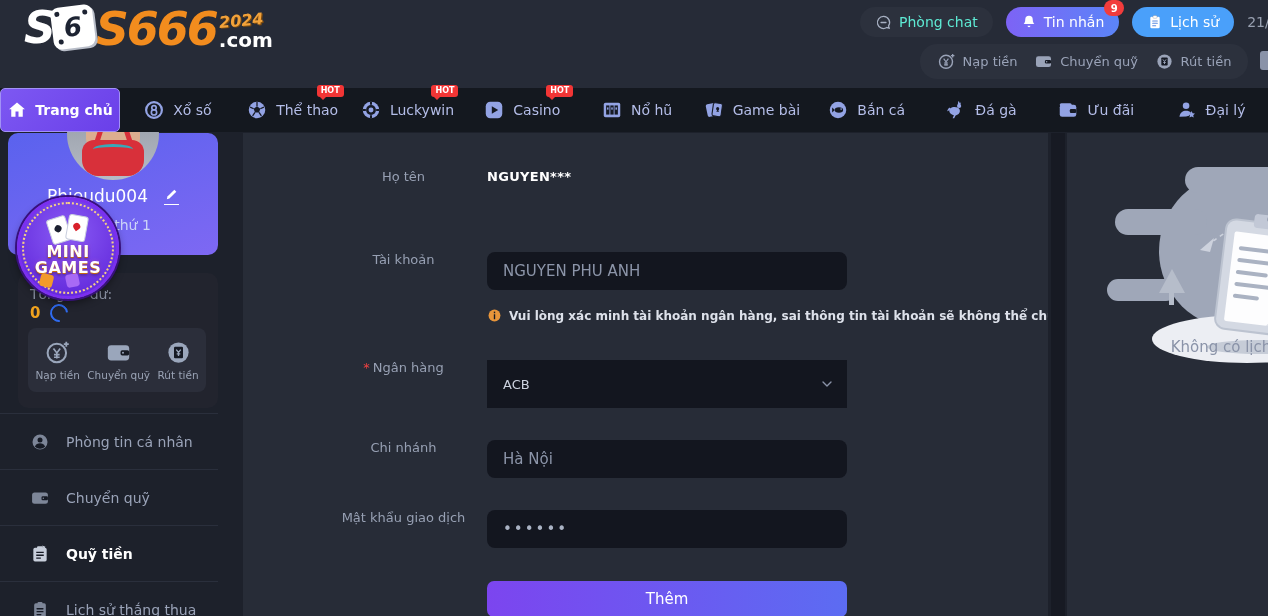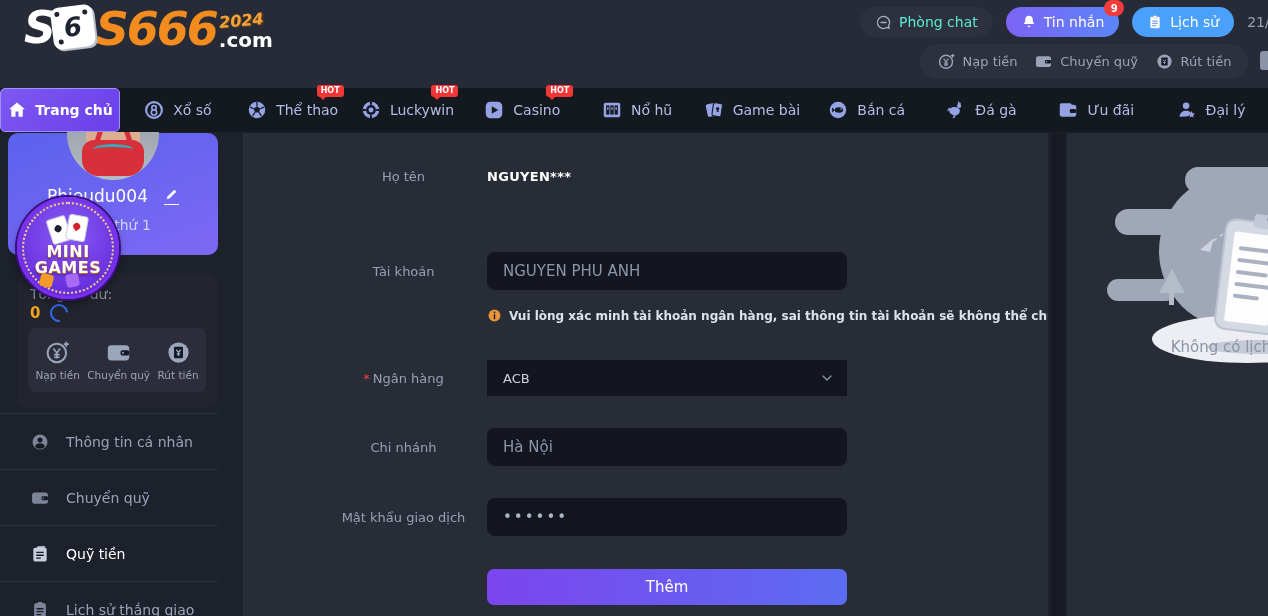--- a/index.html
+++ b/index.html
@@ -84,37 +84,37 @@
   .bal-value{color:#f0a21e;font-size:15px;font-weight:bold}
   .spinner{width:14px;height:14px;border-radius:50%;border:2.5px solid #2f6bf0;border-right-color:transparent;
            transform:rotate(40deg);cursor:pointer}
   #actions-card{position:absolute;left:28px;top:328px;width:178px;height:64px;background:#2b2e3a;border-radius:8px;
                 z-index:3;display:flex;justify-content:space-evenly;align-items:center}
   .qa{display:flex;flex-direction:column;align-items:center;gap:3px;color:#9aa3b5;font-size:10.5px;cursor:pointer;white-space:nowrap}
   .qa .ic{width:27px;height:27px}
   #side-menu{position:absolute;left:0;top:413px;width:218px;z-index:1}
   .menu-item{height:56px;display:flex;align-items:center;gap:16px;padding-left:30px;border-top:1px solid #2a2f3c;
              color:#9aa3b8;font-size:14px;box-sizing:border-box;cursor:pointer;white-space:nowrap}
-  .menu-item.active{color:#fff;font-weight:normal}
+  .menu-item.active{color:#fff;font-weight:bold}
   .menu-item .ic{width:20px;height:20px}
 
   
   #main-panel{position:absolute;left:243px;top:133px;width:805px;height:483px;background:#272c37;overflow:hidden}
-  .form-row{display:flex;align-items:center}
+  .form-row{display:flex;}
   .flabel{margin-left:77px;width:167px;text-align:center;color:#97a0b3;font-size:13px;flex:0 0 auto;white-space:nowrap}
   .req{color:#f04141;margin-right:3px}
   .fvalue{color:#fff;font-weight:bold;font-size:13px;letter-spacing:.3px}
   .tinput{width:360px;height:38px;background:#13161f;border:none;border-radius:8px;color:#8c95a9;font-size:15px;
           padding:0 16px;box-sizing:border-box;font-family:inherit;outline:none}
   .row-name{margin-top:36px}
   .row-account{margin-top:68px}
   .note{margin:18px 0 0 244px;display:flex;gap:7px;align-items:center;color:#dde1ea;font-size:12px;white-space:nowrap;font-weight:bold}
   .note .ic{width:15px;height:15px}
   .row-bank{margin-top:37px}
-  .select{position:relative;display:flex;align-items:center;padding:0 16px;height:36px;background:#13161f;
+  .select{position:relative;display:flex;align-items:center;padding:0 16px;height:48px;background:#13161f;
           border-radius:0;color:#ccd2df;font-size:13px;width:360px;box-sizing:border-box;cursor:pointer}
   .select .chev{position:absolute;right:12px;width:16px;height:16px}
   .row-branch{margin-top:32px}
   .row-pass{margin-top:32px}
   .pass{letter-spacing:2px;color:#aab3c4}
   .row-submit{margin-top:33px}
   .submit-btn{margin-left:244px;width:360px;height:36px;border:none;border-radius:7px;cursor:pointer;
               background:linear-gradient(90deg,#7c45ef,#5c6cf2);color:#fff;font-size:15px;font-family:inherit}
 
   
@@ -416,21 +416,21 @@
   </div>
 <div id="side-menu">
     <div class="menu-item">
       <span class="ic">
         <svg viewBox="0 0 24 24">
           <circle cx="12" cy="12" r="9" fill="#7d8698"></circle>
           <circle cx="12" cy="9.6" r="3" fill="#161a24"></circle>
           <path d="M5.9 17.6c1-3 3.6-4.1 6.1-4.1s5.1 1.1 6.1 4.1a9 9 0 0 1-12.2 0z" fill="#161a24"></path>
         </svg>
       </span>
-      <span>Thông tin cá nhân</span>
+      <span>Phòng tin cá nhân</span>
     </div>
     <div class="menu-item">
       <span class="ic">
         <svg viewBox="0 0 24 24">
           <rect x="2.5" y="5.5" width="19" height="13.5" rx="3" fill="#7d8698"></rect>
           <rect x="13.8" y="10" width="7.7" height="4.6" rx="1.5" fill="#161a24"></rect>
           <circle cx="16" cy="12.3" r=".9" fill="#7d8698"></circle>
         </svg>
       </span>
       <span>Chuyển quỹ</span>
@@ -451,21 +451,21 @@
     <div class="menu-item">
       <span class="ic">
         <svg viewBox="0 0 24 24">
           <rect x="5" y="4" width="14" height="17.5" rx="2" fill="#7d8698"></rect>
           <rect x="9" y="2.4" width="6" height="4" rx="1.2" fill="#7d8698"></rect>
           <g stroke="#161a24" stroke-width="1.6" stroke-linecap="round">
             <path d="M8.5 10.5h7M8.5 14h7M8.5 17.5h4.5"></path>
           </g>
         </svg>
       </span>
-      <span>Lịch sử thắng giao</span>
+      <span>Lịch sử thắng thua</span>
     </div>
   </div>
 
 <div id="main-panel">
   <div class="form-row row-name">
     <div class="flabel">Họ tên</div>
     <div class="fvalue">NGUYEN***</div>
   </div>
   <div class="form-row row-account">
     <div class="flabel">Tài khoản</div>

